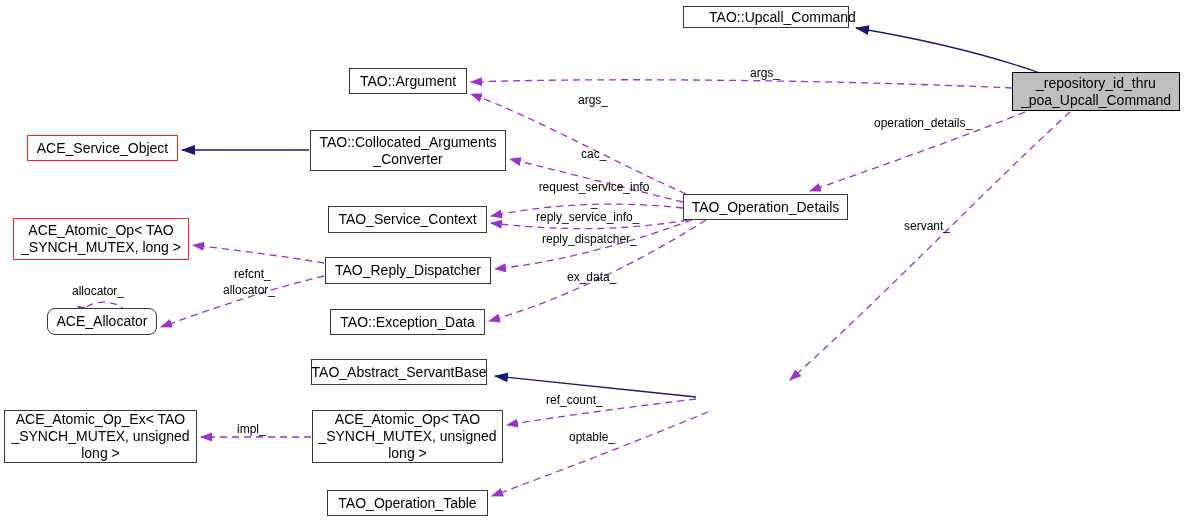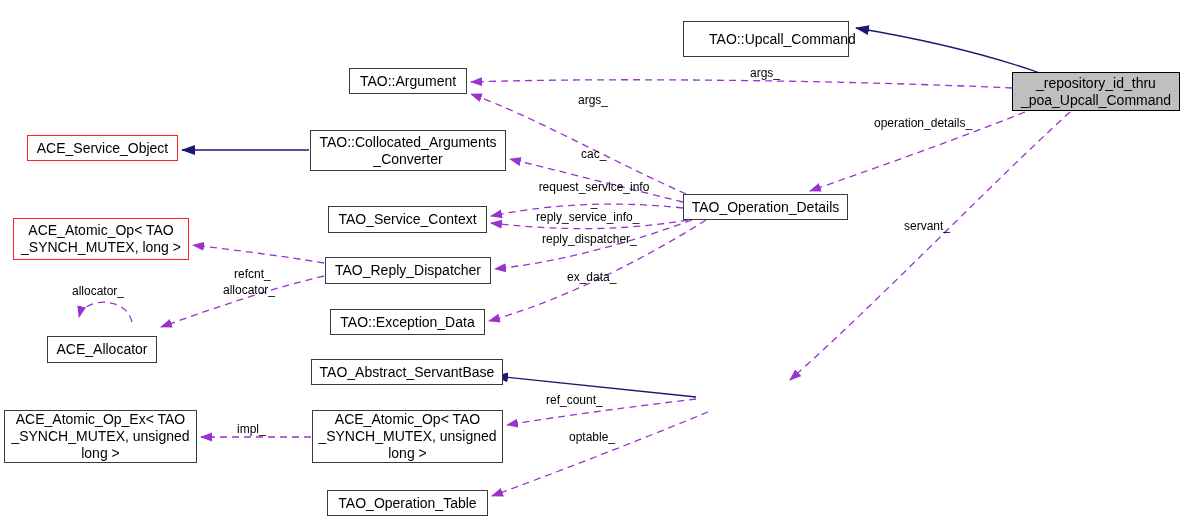--- a/index.html
+++ b/index.html
@@ -34,32 +34,32 @@
     font-size:14px; line-height:17px; text-align:center; white-space:nowrap;
     padding:1px 3px;
   }
   .node.red     { border-color:var(--highlight-border); }
   .node.current { background:var(--current-node-fill); border-color:#000; }
   .elabel {
     position:absolute; font-size:12px; line-height:15px; white-space:nowrap;
   }
   .elabel.wrap2 { text-align:center; white-space:normal; line-height:15px; }
   
-  #n-upcall      { left:683px; top:21px;   width:166px; height:36px;padding-left:36px; }
+  #n-upcall      { left:683px; top:6px;   width:166px; height:22px;padding-left:36px; }
   #n-repo        { left:1012px;top:72px;  width:168px; height:39px; }
   #n-argument    { left:349px; top:68px;  width:118px; height:26px; }
   #n-converter   { left:310px; top:130px; width:196px; height:41px; }
   #n-svcobject   { left:27px;  top:135px; width:151px; height:26px; }
   #n-atomiclong  { left:13px;  top:218px; width:176px; height:42px; }
   #n-svccontext  { left:328px; top:206px; width:159px; height:27px; }
   #n-replydisp   { left:325px; top:257px; width:166px; height:27px; }
-  #n-allocator   { left:47px;  top:336px; width:110px; height:27px; }
+  #n-allocator   { left:47px;  top:308px; width:110px; height:27px;border-radius:8px; }
   #n-exception   { left:330px; top:309px; width:155px; height:26px; }
   #n-opdetails   { left:683px; top:194px; width:165px; height:26px; }
-  #n-abstract    { left:311px; top:359px; width:192px; height:26px; }
+  #n-abstract    { left:311px; top:359px; width:176px; height:26px; }
   #n-servantbase { left:697px; top:384px; width:138px; height:27px; }
   #n-atomicex    { left:4px;   top:410px; width:193px; height:53px; }
   #n-atomiculong { left:312px; top:410px; width:191px; height:53px; }
   #n-optable     { left:327px; top:490px; width:161px; height:26px;text-align:right; }
   
   #l-args-repo      { left:750px; top:66px;  }
   #l-args-details   { left:578px; top:93px;  }
   #l-opdetails      { left:874px; top:116px; }
   #l-servant        { left:904px; top:183px;margin-top:36px; }
   #l-cac            { left:581px; top:147px; }

